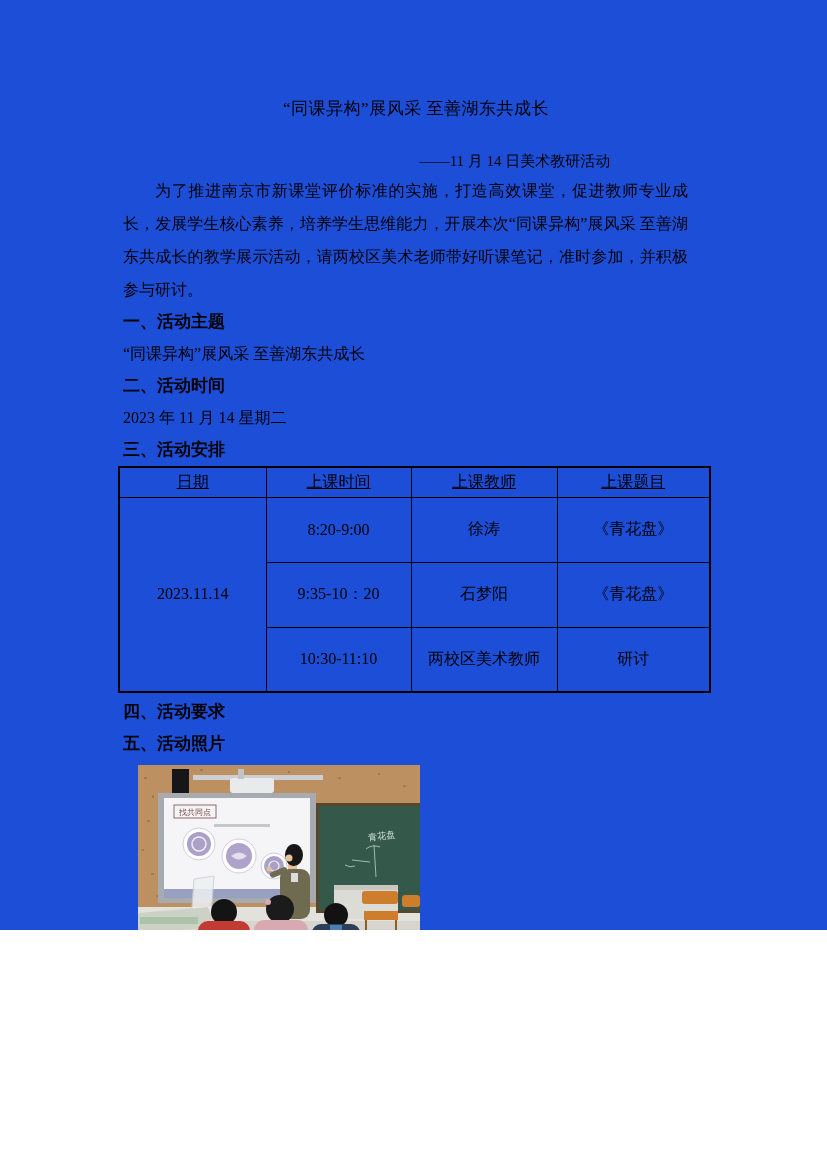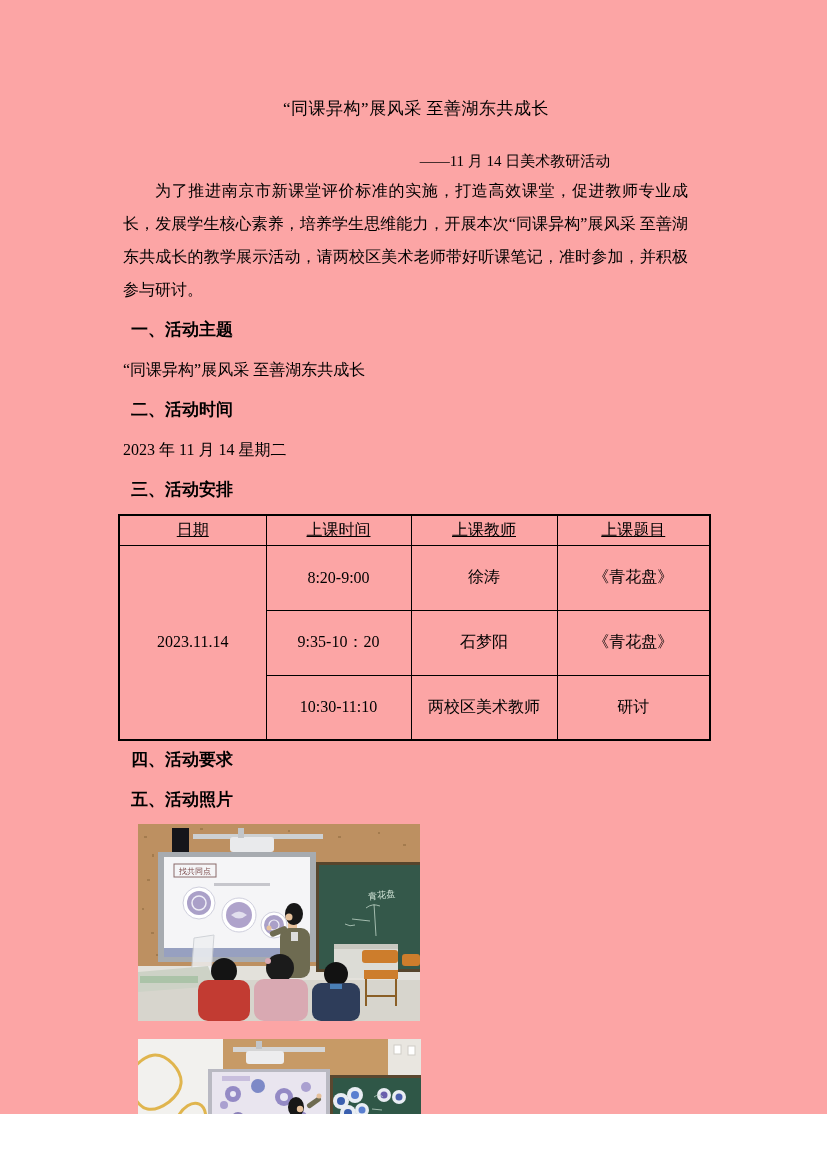--- a/index.html
+++ b/index.html
@@ -1,30 +1,30 @@
 <!DOCTYPE html>
 <html><head>
 <meta charset="utf-8">
 <style>
   html,body{margin:0;padding:0;background:#fff;}
   .page{
     position:relative;
-    width:827px;height:1114px;
+    width:827px;height:930px;
     box-sizing:border-box;
     padding:96px 118px 0 123px;
-    background:#fca5a5;
+    background:#1d4ed8;
     font-family:"Liberation Serif","DejaVu Serif",serif;
     color:#000;
     overflow:hidden;
   }
   .doc-title{font-size:17px;line-height:26px;text-align:center;letter-spacing:.5px;}
   .doc-subtitle{font-size:15px;line-height:26px;margin-top:26px;text-align:center;position:relative;left:99px;}
   .greeting{font-size:16px;line-height:30px;}
   .intro{font-size:16px;line-height:33px;margin:0;text-indent:2em;text-align:justify;width:565px;}
-  .sec-h{font-size:17px;line-height:32px;font-weight:bold;margin:8px;}
+  .sec-h{font-size:17px;line-height:32px;font-weight:bold;margin:0;}
   .sec-b{font-size:16px;line-height:32px;}
   table.schedule{
     border-collapse:collapse;table-layout:fixed;
     width:591px;margin-left:-5px;
     border:2px solid #000;
   }
   table.schedule th,table.schedule td{
     border:1px solid #000;
     font-weight:normal;font-size:16px;
     text-align:center;vertical-align:middle;padding:0;

